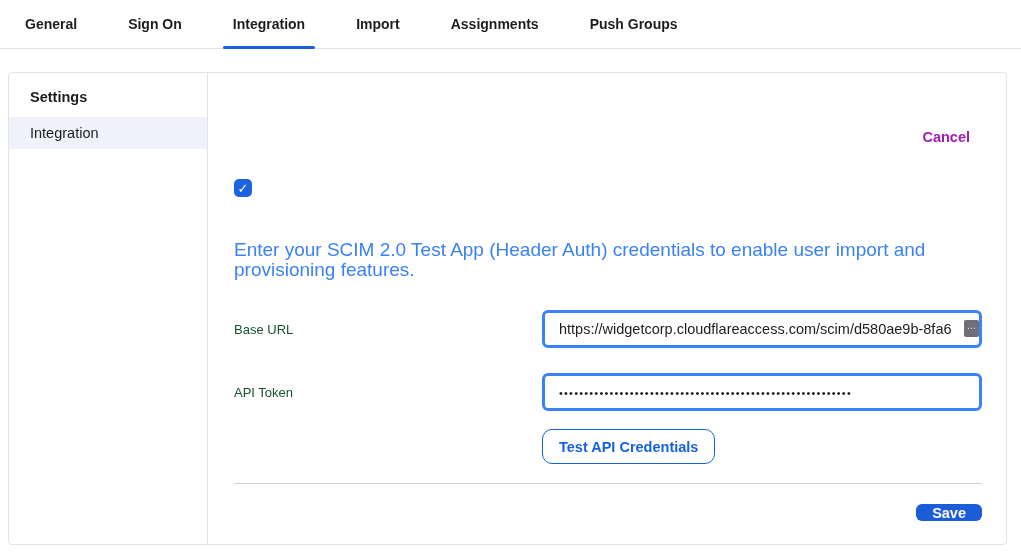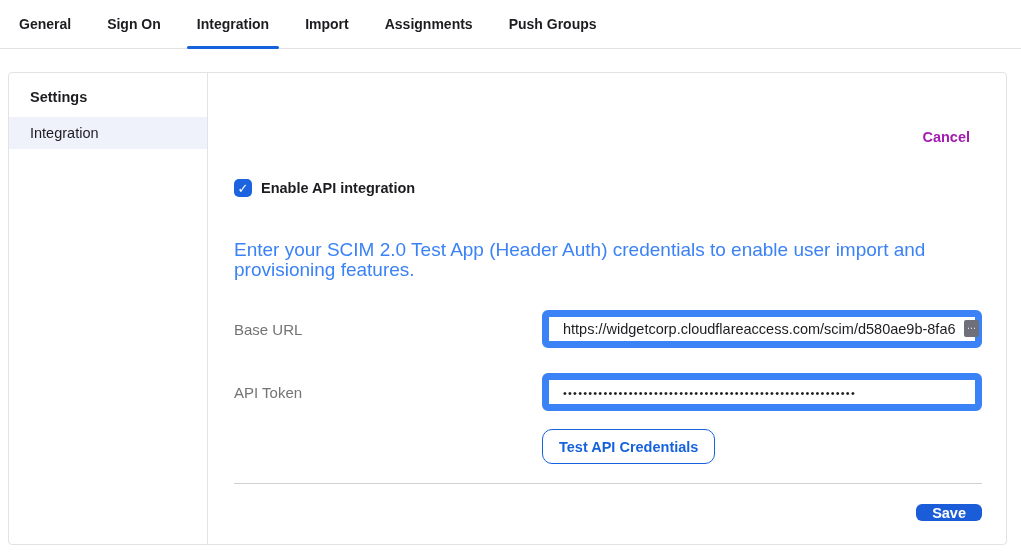--- a/index.html
+++ b/index.html
@@ -11,21 +11,22 @@
     position: relative;
     overflow: hidden;
   }
 
   
   .tabbar {
     display: flex;
     align-items: stretch;
     height: 49px;
     border-bottom: 1px solid #e1e1e6;
-    padding-left: 9px;
+    padding-left: 15px;
+    gap: 15px;
   }
   .tab {
     position: relative;
     display: flex;
     align-items: center;
     padding: 0 10px;
     margin-right: 16px;
     font-weight: 700;
     font-size: 14px;
     color: #1d1d21;
@@ -123,31 +124,31 @@
 
   .field-row {
     display: flex;
     align-items: center;
     margin-top: 30px;
   }
   .field-row.second { margin-top: 25px; justify-content: center; }
   .field-label {
     width: 308px;
     flex: 0 0 308px;
-    font-size: 15px;
-    color: #737373;
+    font-size: 13px;
+    color: #14532d;
   }
   .input-wrap {
     position: relative;
     flex: 1;
   }
   .text-input {
     width: 100%;
     height: 38px;
-    border: 7px solid #3b82f6;
+    border: 3px solid #3b82f6;
     border-radius: 6px;
     padding: 0 6px 0 14px;
     font-family: "Liberation Sans", "DejaVu Sans", sans-serif;
     font-size: 14.5px;
     color: #1d1d21;
     outline: none;
     white-space: nowrap;
     overflow: hidden;
     text-overflow: clip;
   }
@@ -234,21 +235,20 @@
   <section class="main">
 
     <div class="cancel-row">
       <a class="link">Cancel</a>
     </div>
 
     <div class="checkbox-row">
       <span class="checkbox">
         <span>✓</span>
       </span>
-      <span class="checkbox-label">Enable API integration</span>
     </div>
 
     <p class="description">Enter your SCIM 2.0 Test App (Header Auth) credentials to enable user import and provisioning features.</p>
 
     <div class="field-row">
       <label class="field-label">Base URL</label>
       <span class="input-wrap">
         <input class="text-input" type="text" value="https://widgetcorp.cloudflareaccess.com/scim/d580ae9b-8fa6" style="">
         <span class="overflow-indicator">⋯</span>
       </span>

